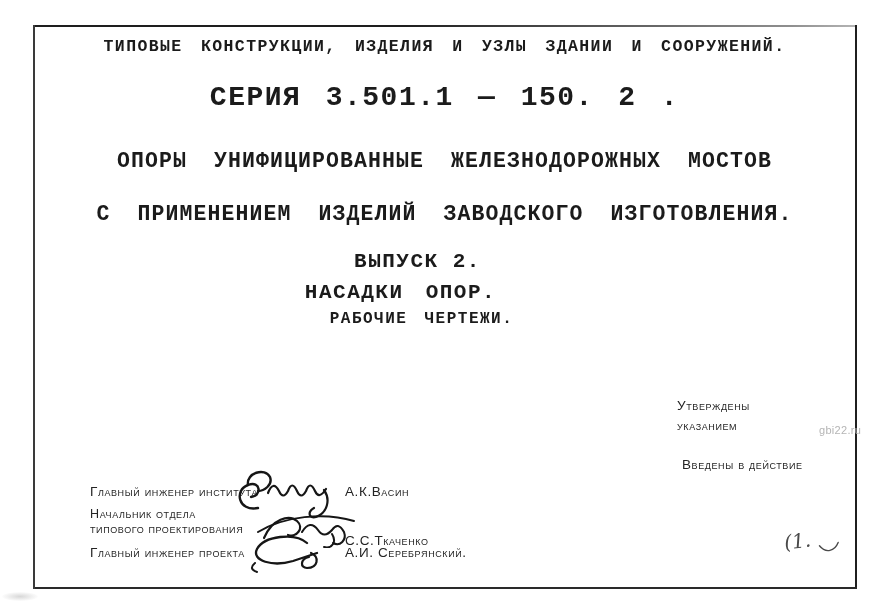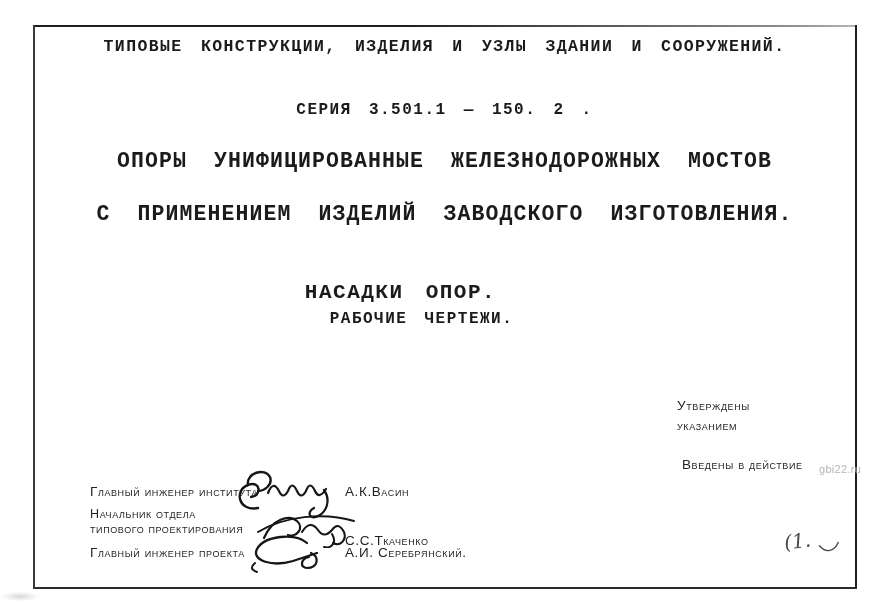--- a/index.html
+++ b/index.html
@@ -18,21 +18,21 @@
   .bl-top{left:33px;top:25px;width:824px;height:2px;
     background:linear-gradient(to right,#1e1e1e 0%,#1e1e1e 45%,#8f8f8f 92%,#b5b5b5 100%);}
   .bl-right{left:855px;top:25px;width:2px;height:564px;background:#1f1f1f;}
   .bl-bottom{left:33px;top:587px;width:824px;height:2px;background:#2a2a2a;}
   .bl-left{left:33px;top:25px;width:2px;height:564px;background:#3a3a3a;}
 
   .txt{position:absolute;white-space:nowrap;}
   .cline{position:absolute;left:33px;width:823px;text-align:center;white-space:nowrap;
     font-weight:bold;color:var(--ink);font-family:Liberation Mono, monospace;}
   .header-line{top:37px;font-size:16.5px;letter-spacing:1.4px;word-spacing:7px;}
-  .series-line{top:101px;font-size:16px;letter-spacing:1.5px;word-spacing:6px;}
+  .series-line{top:82px;font-size:28px;letter-spacing:1.5px;word-spacing:6px;}
   .title1{top:149px;font-size:21.5px;letter-spacing:1.1px;word-spacing:13px;}
   .title2{top:202px;font-size:21.5px;letter-spacing:1.1px;word-spacing:13px;}
   .issue{top:250px;left:6px;font-size:21px;letter-spacing:1.5px;}
   .sub1{top:281px;left:-11px;font-size:21px;letter-spacing:1.5px;word-spacing:8px;}
   .sub2{top:310px;left:10px;font-size:16px;letter-spacing:1.5px;word-spacing:6px;}
 
   .sc{font-variant:small-caps;font-size:13.5px;letter-spacing:0.6px;color:#242424;}
   .developed{left:90px;top:389px;line-height:19px;}
   .approved{left:677px;top:396px;line-height:20px;}
   .enacted{left:682px;top:457px;}
@@ -42,21 +42,21 @@
   .lbl3{left:90px;top:545px;}
   .name{left:345px;}
   .nm1{top:484px;}
   .nm2{top:518px;margin-top:15px;}
   .nm3{top:545px;}
 
   .sig{position:absolute;}
   .sig path{fill:none;stroke:#161616;stroke-linecap:round;stroke-linejoin:round;}
 
   .watermark{left:819px;top:424px;font-size:11px;color:var(--watermark);
-    letter-spacing:0.3px;z-index:3;margin-top:39px;}
+    letter-spacing:0.3px;z-index:3;}
   .pagemark{left:784px;top:529px;font-family:"DejaVu Serif",serif;font-style:italic;
     font-size:20px;color:var(--pencil);transform:rotate(-7deg);z-index:2;}
   .pagemark-swash{position:absolute;left:818px;top:541px;transform:rotate(-10deg);}
   .pagemark-swash path{fill:none;stroke:var(--pencil);stroke-width:1.4;stroke-linecap:round;}
 
   .smudge{position:absolute;left:2px;top:592px;width:36px;height:9px;border-radius:50%;
     background:radial-gradient(ellipse at center,#bdbdbd 0%,rgba(255,255,255,0) 75%);
     opacity:.6;}
 </style>
 </head>
@@ -66,20 +66,21 @@
 
   <div class="bl bl-top"></div>
   <div class="bl bl-right"></div>
   <div class="bl bl-bottom"></div>
   <div class="bl bl-left"></div>
 
   <div class="cline header-line">ТИПОВЫЕ КОНСТРУКЦИИ, ИЗДЕЛИЯ И УЗЛЫ ЗДАНИИ И СООРУЖЕНИЙ.</div>
   <div class="cline series-line">СЕРИЯ 3.501.1 — 150. 2 .</div>
   <div class="cline title1">ОПОРЫ УНИФИЦИРОВАННЫЕ ЖЕЛЕЗНОДОРОЖНЫХ МОСТОВ</div>
   <div class="cline title2">С ПРИМЕНЕНИЕМ ИЗДЕЛИЙ ЗАВОДСКОГО ИЗГОТОВЛЕНИЯ.</div>
+  <div class="cline issue">ВЫПУСК 2.</div>
   <div class="cline sub1">НАСАДКИ ОПОР.</div>
   <div class="cline sub2">РАБОЧИЕ ЧЕРТЕЖИ.</div>
 
 
   <div class="txt sc approved">
     <div>Утверждены</div>
     <div>указанием</div>
   </div>
   <div class="txt sc enacted">Введены в действие</div>
 

